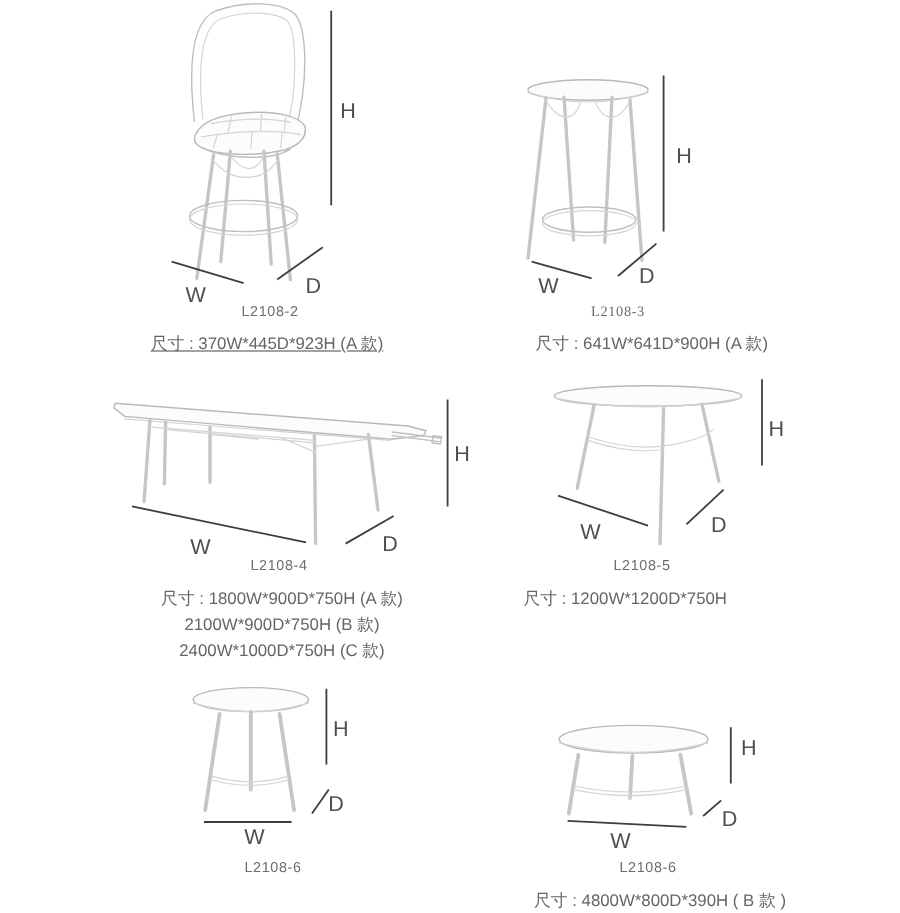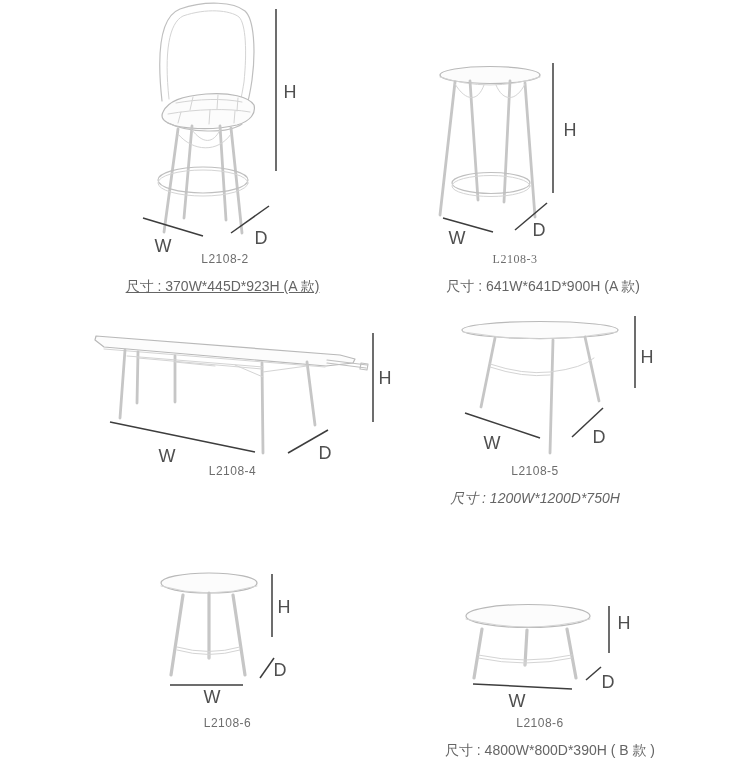--- a/index.html
+++ b/index.html
@@ -113,20 +113,25 @@
     <g>
       <line class="dim" x1="298" y1="11" x2="298" y2="100"></line>
       <line class="dim" x1="35" y1="100" x2="180" y2="130"></line>
       <line class="dim" x1="213" y1="131" x2="253" y2="108"></line>
       <text class="dimlabel" x="310" y="62" text-anchor="middle">H</text>
       <text class="dimlabel" x="92" y="140" text-anchor="middle">W</text>
       <text class="dimlabel" x="250" y="137" text-anchor="middle">D</text>
     </g>
   </svg>
   <div class="caption model" style="left:105px; top:464px; width:255px; position:absolute;">L2108-4</div>
+  <div class="caption specs" style="left:90px; top:487px; width:290px;">
+    <div>尺寸 : 1800W*900D*750H (A 款)</div>
+    <div>2100W*900D*750H (B 款)</div>
+    <div>2400W*1000D*750H (C 款)</div>
+  </div>
 
   <svg class="figure" style="left:448px; top:312px;" width="215" height="148" viewBox="0 0 215 148">
     <g>
       <ellipse class="skf" cx="92" cy="18" rx="78" ry="8.5"></ellipse>
       <path class="thin" d="M15,20 Q92,34 169,20"></path>
       <path class="leg" d="M47,26 L33,95"></path>
       <path class="leg" d="M105,28 L102,141"></path>
       <path class="leg" d="M137,25 L151,89"></path>
       <path class="thin" d="M42,52 Q75,63 102,60 Q135,56 146,46"></path>
       <path class="thin" d="M42,55 Q75,66 102,63"></path>
@@ -134,21 +139,21 @@
     <g>
       <line class="dim" x1="187" y1="4" x2="187" y2="76"></line>
       <line class="dim" x1="17" y1="101" x2="92" y2="126"></line>
       <line class="dim" x1="124" y1="125" x2="155" y2="96"></line>
       <text class="dimlabel" x="199" y="51" text-anchor="middle">H</text>
       <text class="dimlabel" x="44" y="137" text-anchor="middle">W</text>
       <text class="dimlabel" x="151" y="131" text-anchor="middle">D</text>
     </g>
   </svg>
   <div class="caption model" style="left:410px; top:464px; width:250px; position:absolute;">L2108-5</div>
-  <div class="caption specs" style="left:410px; top:487px; width:250px;font-style:italic;">
+  <div class="caption specs" style="left:396px; top:487px; width:250px;">
     <div>尺寸 : 1200W*1200D*750H</div>
   </div>
 
   <svg class="figure" style="left:138px; top:563px;" width="165" height="148" viewBox="0 0 165 148">
     <g>
       <ellipse class="skf" cx="71" cy="20" rx="48" ry="10"></ellipse>
       <path class="thin" d="M23,23 Q71,37 119,23"></path>
       <path class="leg3" d="M45,32 L33,112"></path>
       <path class="leg3" d="M71,30 L71,95"></path>
       <path class="leg3" d="M95,32 L107,112"></path>

